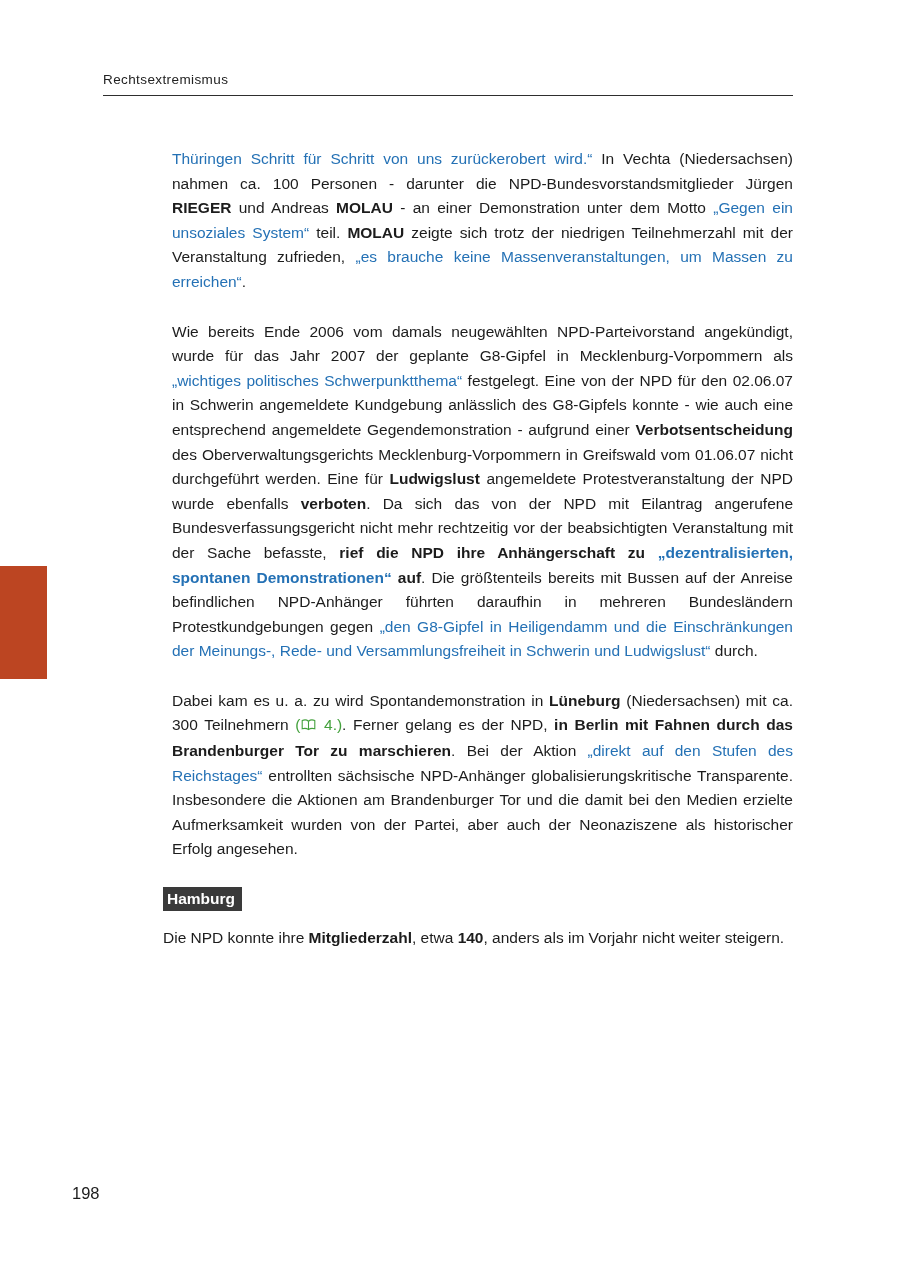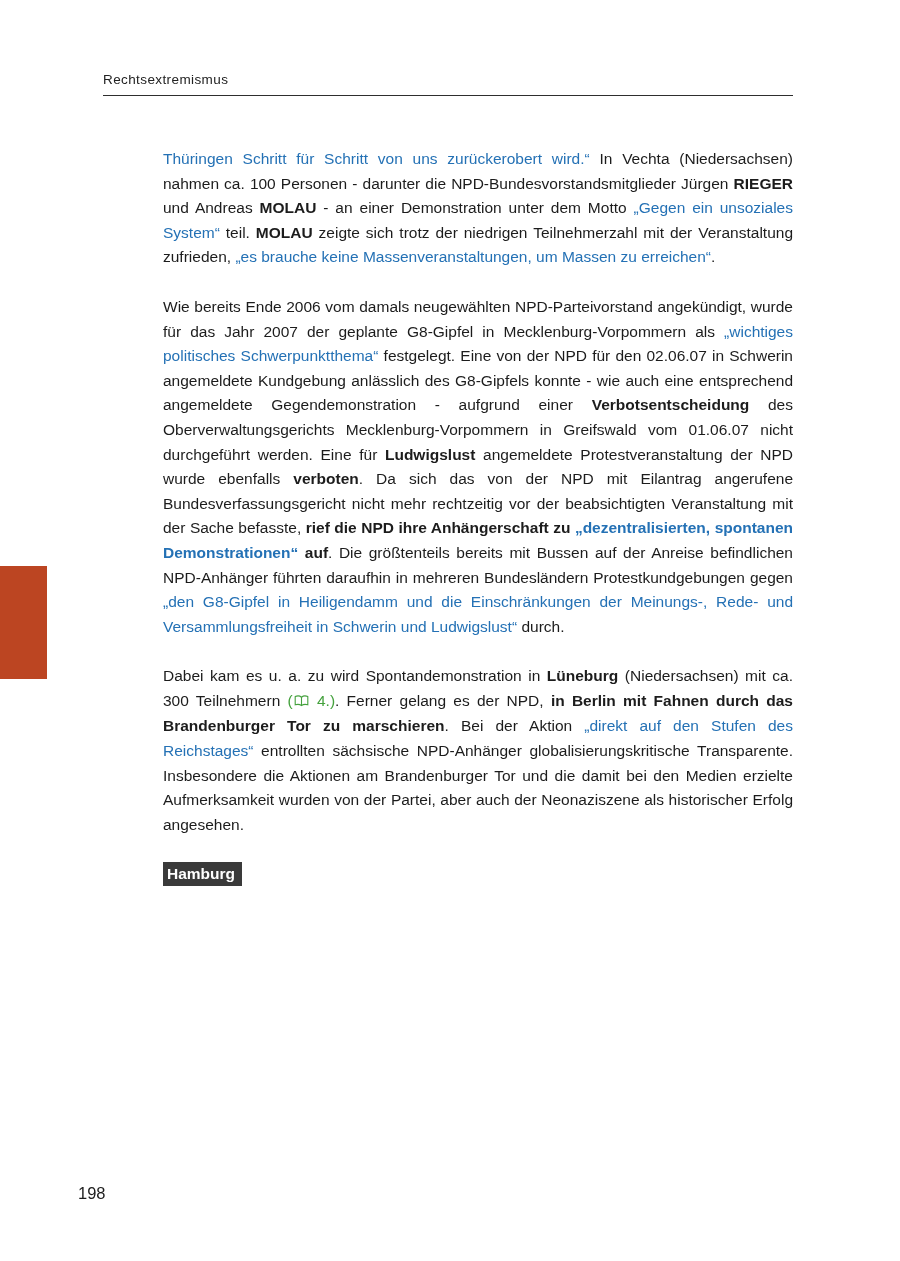--- a/index.html
+++ b/index.html
@@ -22,53 +22,54 @@
   .running-header{
     position:absolute;left:103px;top:72px;width:690px;
     font-size:13.5px;letter-spacing:.4px;color:#222;
     padding-bottom:8px;border-bottom:1.5px solid #2e2e2e;
   }
   .content{
     position:absolute;left:163px;top:147px;width:630px;
     font-size:15.5px;line-height:24.6px;
     text-align:justify;
   }
-  .para{margin:0 0 25px 0;}
+  .para{margin:0 0 25px 9px;}
   .para.tight{margin:1px 0 0 0;}
   .b{font-weight:bold;}
   .blue{color:var(--blue);}
   .green{color:var(--green);}
   .icon{display:inline-block;vertical-align:-1px;margin:0 1px;}
   .section-label-row{margin:0 0 14px 0;}
   .section-label{
     display:inline-block;background:var(--label-bg);color:#fff;
     font-weight:bold;padding:1px 7px 2px 4px;font-size:15.5px;line-height:21px;
   }
   .margin-tab{
     position:absolute;left:0;top:566px;width:47px;height:113px;
     background:var(--tab);
   }
   .page-number{
-    position:absolute;left:78px;top:1184px;font-size:16.5px;color:#1c1c1c;
+    position:absolute;left:72px;top:1184px;font-size:16.5px;color:#1c1c1c;
   }
 </style>
 </head>
 <body>
 
 <div class="page">
 
   <div class="running-header">Rechtsextremismus</div>
 
   <div class="margin-tab"></div>
 
   <div class="content" id="text-blocks">
       <p class="para"><span class="blue">Thüringen Schritt für Schritt von uns zurückerobert wird.“</span><span> In Vechta (Niedersachsen) nahmen ca. 100 Personen - darunter die NPD-Bundesvorstandsmitglieder Jürgen </span><span class="b">RIEGER</span><span> und Andreas </span><span class="b">MOLAU</span><span> - an einer Demonstration unter dem Motto </span><span class="blue">„Gegen ein unsoziales System“</span><span> teil. </span><span class="b">MOLAU</span><span> zeigte sich trotz der niedrigen Teilnehmerzahl mit der Veranstaltung zufrieden, </span><span class="blue">„es brauche keine Massenveranstaltungen, um Massen zu erreichen“</span><span>.</span></p>
       <p class="para"><span>Wie bereits Ende 2006 vom damals neugewählten NPD-Parteivorstand angekündigt, wurde für das Jahr 2007 der geplante G8-Gipfel in Mecklenburg-Vorpommern als </span><span class="blue">„wichtiges politisches Schwerpunktthema“</span><span> festgelegt. Eine von der NPD für den 02.06.07 in Schwerin angemeldete Kundgebung anlässlich des G8-Gipfels konnte - wie auch eine entsprechend angemeldete Gegendemonstration - aufgrund einer </span><span class="b">Verbotsentscheidung</span><span> des Oberverwaltungsgerichts Mecklenburg-Vorpommern in Greifswald vom 01.06.07 nicht durchgeführt werden. Eine für </span><span class="b">Ludwigslust</span><span> angemeldete Protestveranstaltung der NPD wurde ebenfalls </span><span class="b">verboten</span><span>. Da sich das von der NPD mit Eilantrag angerufene Bundesverfassungsgericht nicht mehr rechtzeitig vor der beabsichtigten Veranstaltung mit der Sache befasste, </span><span class="b">rief die NPD ihre Anhängerschaft zu </span><span class="blue b">„dezentralisierten, spontanen Demonstrationen“</span><span class="b"> auf</span><span>. Die größtenteils bereits mit Bussen auf der Anreise befindlichen NPD-Anhänger führten daraufhin in mehreren Bundesländern Protestkundgebungen gegen </span><span class="blue">„den G8-Gipfel in Heiligendamm und die Einschränkungen der Meinungs-, Rede- und Versammlungsfreiheit in Schwerin und Ludwigslust“</span><span> durch.</span></p>
       <p class="para"><span>Dabei kam es u. a. zu wird Spontandemonstration in </span><span class="b">Lüneburg</span><span> (Niedersachsen) mit ca. 300 Teilnehmern </span><span class="green">(</span><span class="green icon"><svg width="15" height="12" viewBox="0 0 15 12" fill="none">
             <path d="M1.2 1.6 C3.2 0.7, 6 1, 7.5 2.2 C9 1, 11.8 0.7, 13.8 1.6 L13.8 9.8 C11.8 9.2, 9 9.4, 7.5 10.6 C6 9.4, 3.2 9.2, 1.2 9.8 Z" stroke="currentColor" stroke-width="1.1"></path>
             <path d="M7.5 2.2 L7.5 10.6" stroke="currentColor" stroke-width="1.1"></path>
           </svg></span><span class="green"> 4.)</span><span>. Ferner gelang es der NPD, </span><span class="b">in Berlin mit Fahnen durch das Brandenburger Tor zu marschieren</span><span>. Bei der Aktion </span><span class="blue">„direkt auf den Stufen des Reichstages“</span><span> entrollten sächsische NPD-Anhänger globalisierungskritische Transparente. Insbesondere die Aktionen am Brandenburger Tor und die damit bei den Medien erzielte Aufmerksamkeit wurden von der Partei, aber auch der Neonaziszene als historischer Erfolg angesehen.</span></p>
       <div class="section-label-row"><span class="section-label">Hamburg</span></div>
+      <p class="para tight"><span>Die NPD konnte ihre </span><span class="b">Mitgliederzahl</span><span>, etwa </span><span class="b">140</span><span>, anders als im Vorjahr nicht weiter steigern.</span></p>
     </div>
 
   <div class="page-number">198</div>
 
 </div>
 
 </body></html>

